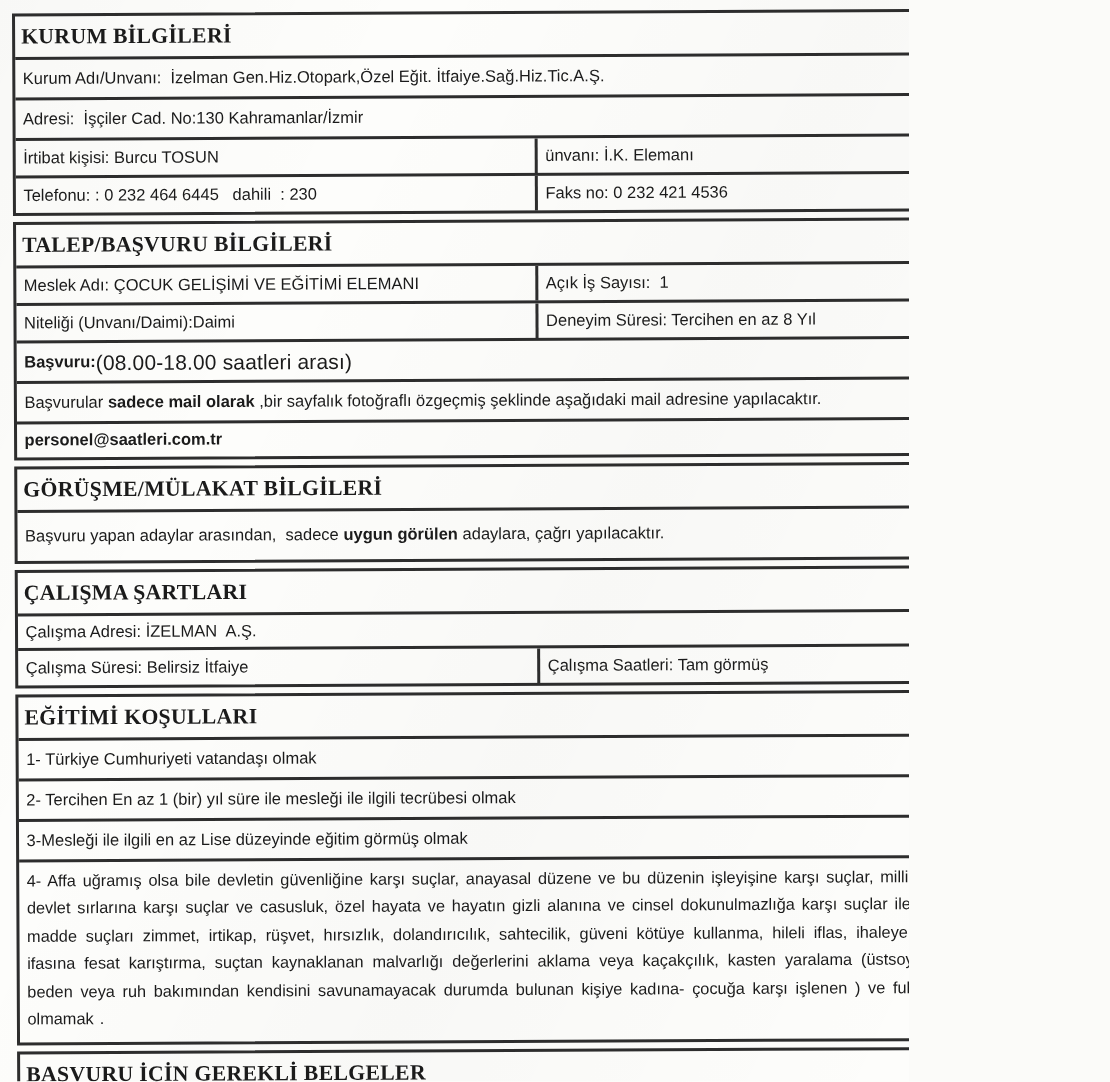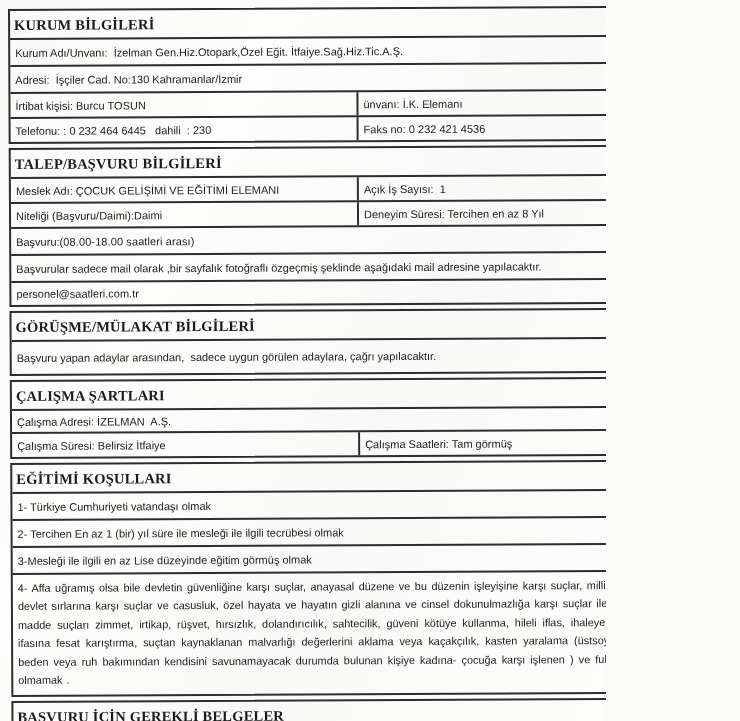--- a/index.html
+++ b/index.html
@@ -44,22 +44,22 @@
     padding-left:4px;
   }
   .row.cols{padding:0;}
   .cell{
     display:flex;align-items:center;
     padding:1px 5px;min-height:23px;box-sizing:border-box;
   }
   .cell.left{flex:0 0 48.2%;border-right:2px solid #2d2d2d;}
   .cell.right{flex:1;}
   .t{white-space:pre-wrap;}
-  .b{font-weight:400;white-space:pre-wrap;}
-  .sm{font-size:11px;white-space:pre-wrap;letter-spacing:0.1px;}
+  .b{font-weight:700;white-space:pre-wrap;}
+  .sm{font-size:14px;white-space:pre-wrap;letter-spacing:0.1px;}
   .row.tall{min-height:30px;align-items:center;}
   .row.short{min-height:19px;}
   .row.para{
     display:block;
     padding:4px 5px 6px 5px;
     text-align:justify;
     font-size:10.9px;
     line-height:18.4px;
     word-spacing:1px;
   }
@@ -106,21 +106,21 @@
       <div class="row cols">
         <div class="cell left">
           <span class="t">Meslek Adı: ÇOCUK GELİŞİMİ VE EĞİTİMİ ELEMANI</span>
         </div>
         <div class="cell right">
           <span class="t">Açık İş Sayısı:  1</span>
         </div>
       </div>
       <div class="row cols">
         <div class="cell left">
-          <span class="t">Niteliği (Başvuru/Daimi):Daimi</span>
+          <span class="t">Niteliği (Unvanı/Daimi):Daimi</span>
         </div>
         <div class="cell right">
           <span class="t">Deneyim Süresi: Tercihen en az 8 Yıl</span>
         </div>
       </div>
       <div class="row">
         <span class="b">Başvuru:</span>
           <span class="sm">(08.00-18.00 saatleri arası)</span>
       </div>
       <div class="row">

